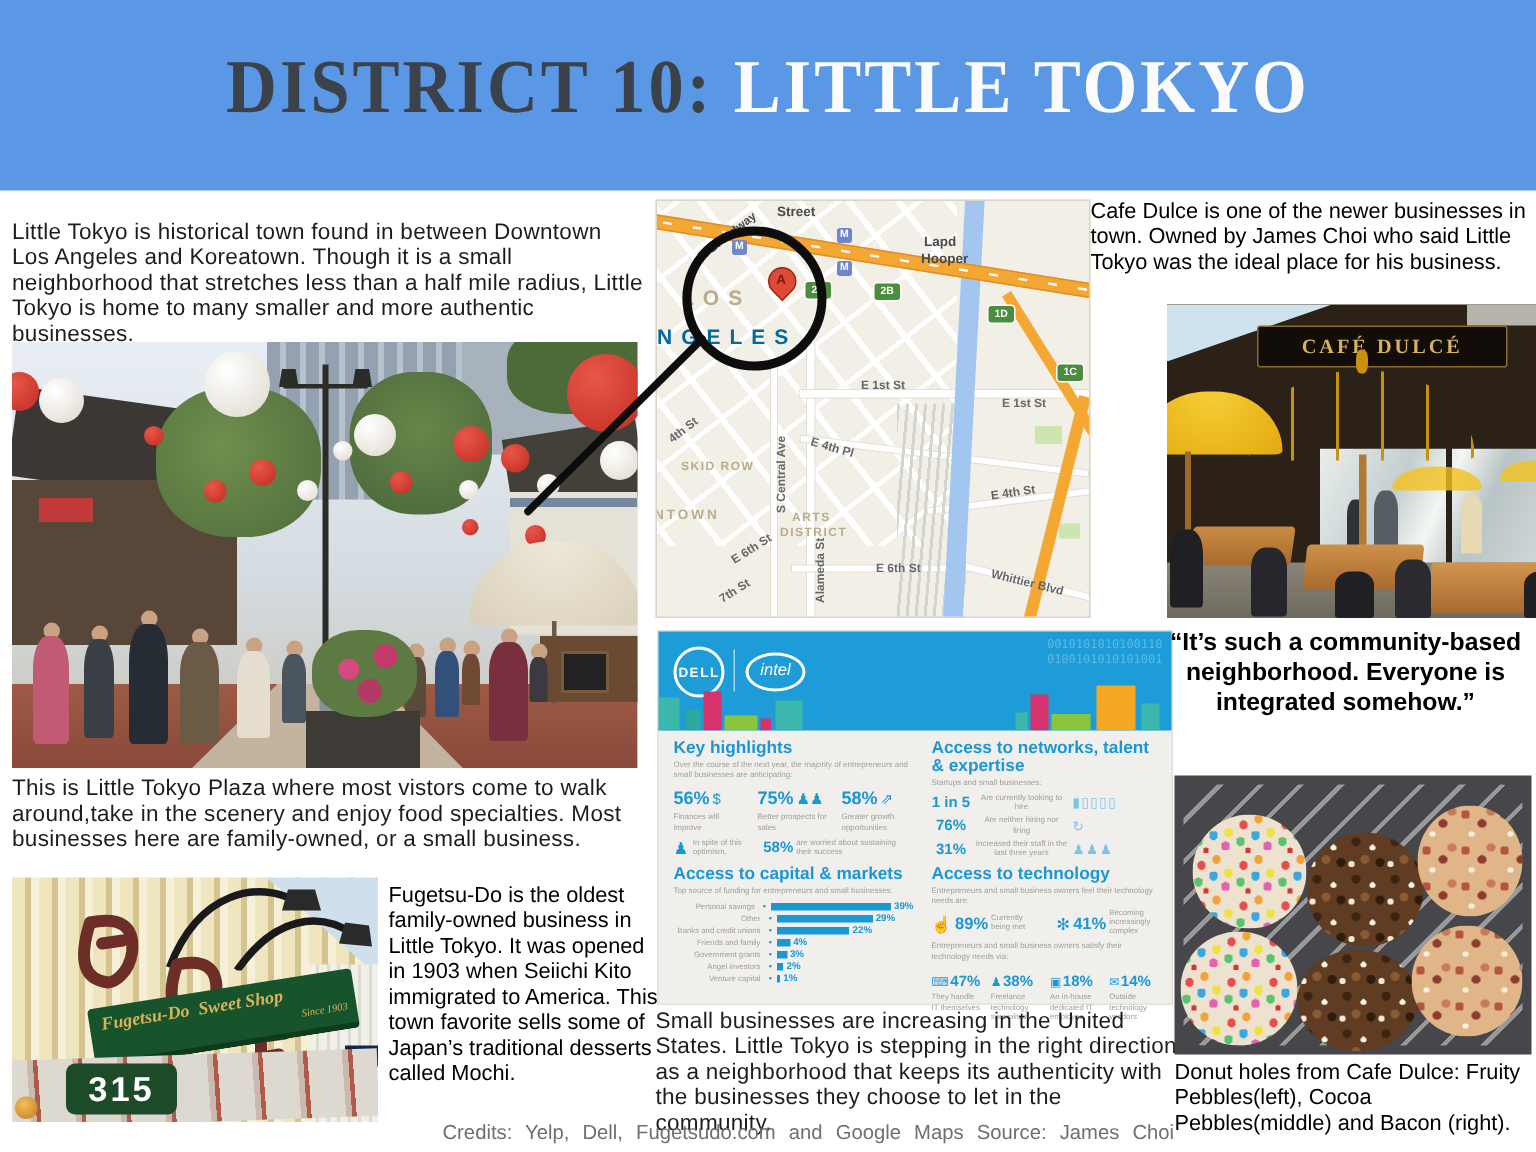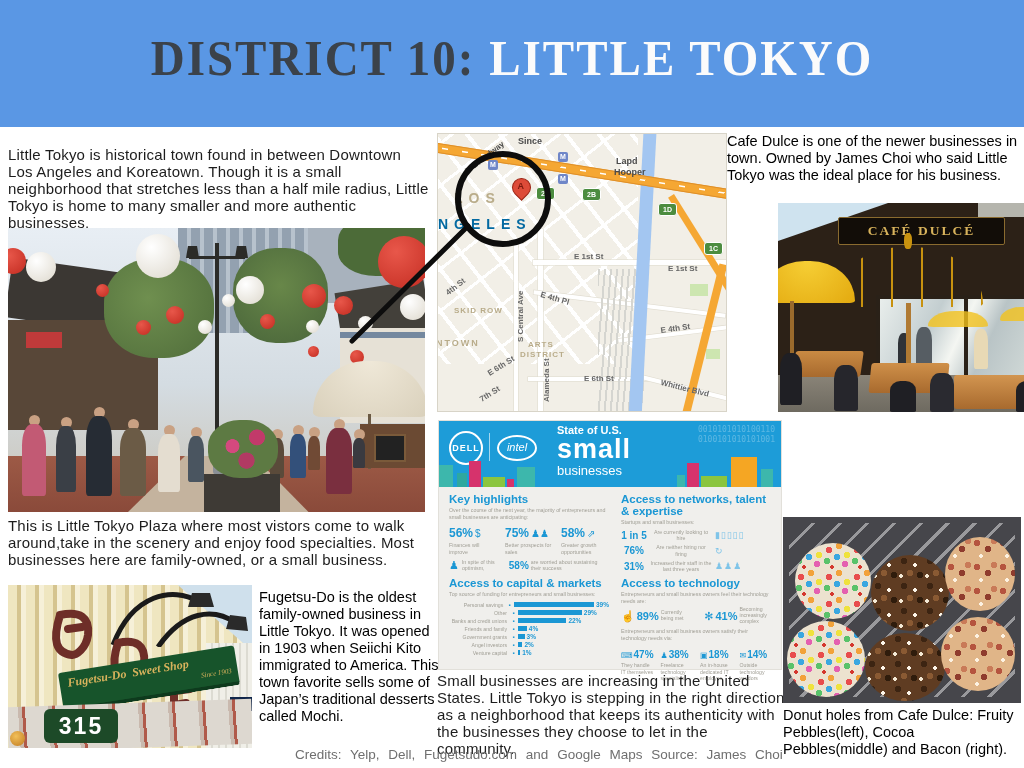--- a/index.html
+++ b/index.html
@@ -244,21 +244,21 @@
   <div class="st" style="left:90px;top:243px;width:120px;height:4px;"></div>
   <div class="st" style="left:200px;top:252px;width:95px;height:4px;transform:rotate(14deg);"></div>
   <div class="abs" style="left:160px;top:135px;width:46px;height:142px;background:repeating-linear-gradient(95deg,#d5d5d0 0 2px,transparent 2px 6px);"></div>
   <div class="abs" style="left:198px;top:-4px;width:13px;height:290px;background:#a3c6f1;transform:rotate(3deg);"></div>
   <div class="abs" style="left:252px;top:150px;width:18px;height:12px;background:#cde6b0;"></div>
   <div class="abs" style="left:268px;top:215px;width:14px;height:10px;background:#cde6b0;"></div>
   <div class="abs" style="left:-12px;top:34px;width:340px;height:8px;background:#f5a733;border-top:1px solid #de8f2a;border-bottom:1px solid #de8f2a;transform:rotate(9deg);background-image:repeating-linear-gradient(90deg,transparent 0 14px,#ffffff 14px 20px);background-size:100% 1.5px;background-repeat:no-repeat;background-position:0 3px;"></div>
   <div class="abs" style="left:236px;top:60px;width:120px;height:7px;background:#f5a733;transform:rotate(58deg);transform-origin:left top;"></div>
   <div class="abs" style="left:262px;top:128px;width:8px;height:160px;background:#f5a733;transform:rotate(14deg);"></div>
   <div id="map-labels">
-      <div class="mlabel" style="left: 80px; top: 2px; font-size: 9px; color: rgb(74, 74, 74);">Since</div>
+      <div class="mlabel" style="left: 80px; top: 2px; font-size: 9px; color: rgb(74, 74, 74);">Street</div>
       <div class="mlabel" style="left: 26px; top: 34px; font-size: 8px; color: rgb(74, 74, 74); transform: rotate(-38deg);">N Broadway</div>
       <div class="mlabel" style="left: 178px; top: 22px; font-size: 9px; color: rgb(74, 74, 74);">Lapd</div>
       <div class="mlabel" style="left: 176px; top: 33px; font-size: 9px; color: rgb(74, 74, 74);">Hooper</div>
       <div class="mlabel" style="left: 16px; top: 56px; font-size: 14px; color: rgb(185, 172, 138); letter-spacing: 6px;">LOS</div>
       <div class="mlabel" style="left: 0px; top: 82px; font-size: 14px; color: #0369a1; letter-spacing: 6px;">NGELES</div>
       <div class="mlabel" style="left: 136px; top: 118px; font-size: 8px; color: rgb(102, 102, 102);">E 1st St</div>
       <div class="mlabel" style="left: 230px; top: 130px; font-size: 8px; color: rgb(102, 102, 102);">E 1st St</div>
       <div class="mlabel" style="left: 6px; top: 156px; font-size: 8px; color: rgb(102, 102, 102); transform: rotate(-38deg);">4th St</div>
       <div class="mlabel" style="left: 104px; top: 156px; font-size: 8px; color: rgb(102, 102, 102); transform: rotate(16deg);">E 4th Pl</div>
       <div class="mlabel" style="left: 78px; top: 208px; font-size: 8px; color: rgb(102, 102, 102); transform: rotate(-90deg);">S Central Ave</div>
@@ -287,25 +287,20 @@
 <div class="abs" id="ring"></div>
 <svg class="abs" id="pointer-svg">
   <line x1="468" y1="226" x2="352" y2="341" stroke="#0d0d0d" stroke-width="5" stroke-linecap="round"></line>
 </svg>
 
 <div class="abs" id="infog">
   <div id="ig-head">
     <div class="dell-logo">DELL</div>
     <div class="ig-div"></div>
     <div class="intel-logo">intel</div>
-    <div id="ig-title">
-      <div class="t1">State of U.S.</div>
-      <div class="t2">small</div>
-      <div class="t3">businesses</div>
-    </div>
     <div class="ig-bin" style="right:6px;top:4px;">0010101010100110</div>
     <div class="ig-bin" style="right:6px;top:14px;">0100101010101001</div>
     <div class="bld" style="left:0;width:14px;height:22px;background:#3db7ac;"></div>
     <div class="bld" style="left:18px;width:10px;height:14px;background:#2fa89e;"></div>
     <div class="bld" style="left:30px;width:12px;height:26px;background:#d6336c;"></div>
     <div class="bld" style="left:44px;width:22px;height:10px;background:#8bc53f;"></div>
     <div class="bld" style="left:68px;width:7px;height:8px;background:#d6336c;"></div>
     <div class="bld" style="left:78px;width:18px;height:20px;background:#3db7ac;"></div>
     <div class="bld" style="left:238px;width:8px;height:12px;background:#3db7ac;"></div>
     <div class="bld" style="left:248px;width:12px;height:24px;background:#d6336c;"></div>
@@ -470,20 +465,21 @@
   <div class="abs" style="left:92px;top:160px;width:78px;height:30px;background:linear-gradient(#cf9049,#a86a2e);border-radius:3px;transform:skewX(-6deg);"></div>
   <div class="abs" style="left:176px;top:172px;width:88px;height:34px;background:linear-gradient(#d29550,#a86a2e);border-radius:3px;"></div>
   <div class="blob" style="left:2px;top:150px;width:22px;height:52px;background:#1f1f24;"></div>
   <div class="blob" style="left:56px;top:162px;width:24px;height:46px;background:#26262c;"></div>
   <div class="blob" style="left:112px;top:178px;width:26px;height:31px;background:#1f1f24;"></div>
   <div class="blob" style="left:152px;top:170px;width:24px;height:39px;background:#2a2a30;"></div>
   <div class="blob" style="left:238px;top:178px;width:26px;height:31px;background:#1f1f24;"></div>
 </div>
 
 <div class="abs" id="quote">
+  <div>“It’s such a community-based neighborhood. Everyone is integrated somehow.”</div>
 </div>
 
 <div class="photo" id="donuts">
   <div class="abs" style="left:6px;top:6px;width:226px;height:174px;border-radius:14px;background:linear-gradient(135deg,#9aa0a8 0%,#cdd3d9 25%,#8e949c 45%,#c6ccd2 65%,#878d95 100%);background-image:repeating-linear-gradient(135deg,transparent 0 16px,rgba(255,255,255,.45) 16px 19px);"></div>
   <div class="donut fruity" style="left:12px;top:26px;width:76px;height:76px;"></div>
   <div class="donut fruity" style="left:4px;top:104px;width:78px;height:76px;"></div>
   <div class="donut cocoa" style="left:88px;top:38px;width:78px;height:76px;"></div>
   <div class="donut cocoa" style="left:82px;top:116px;width:80px;height:68px;"></div>
   <div class="donut bacon" style="left:162px;top:20px;width:70px;height:74px;"></div>
   <div class="donut bacon" style="left:158px;top:100px;width:74px;height:74px;"></div>

